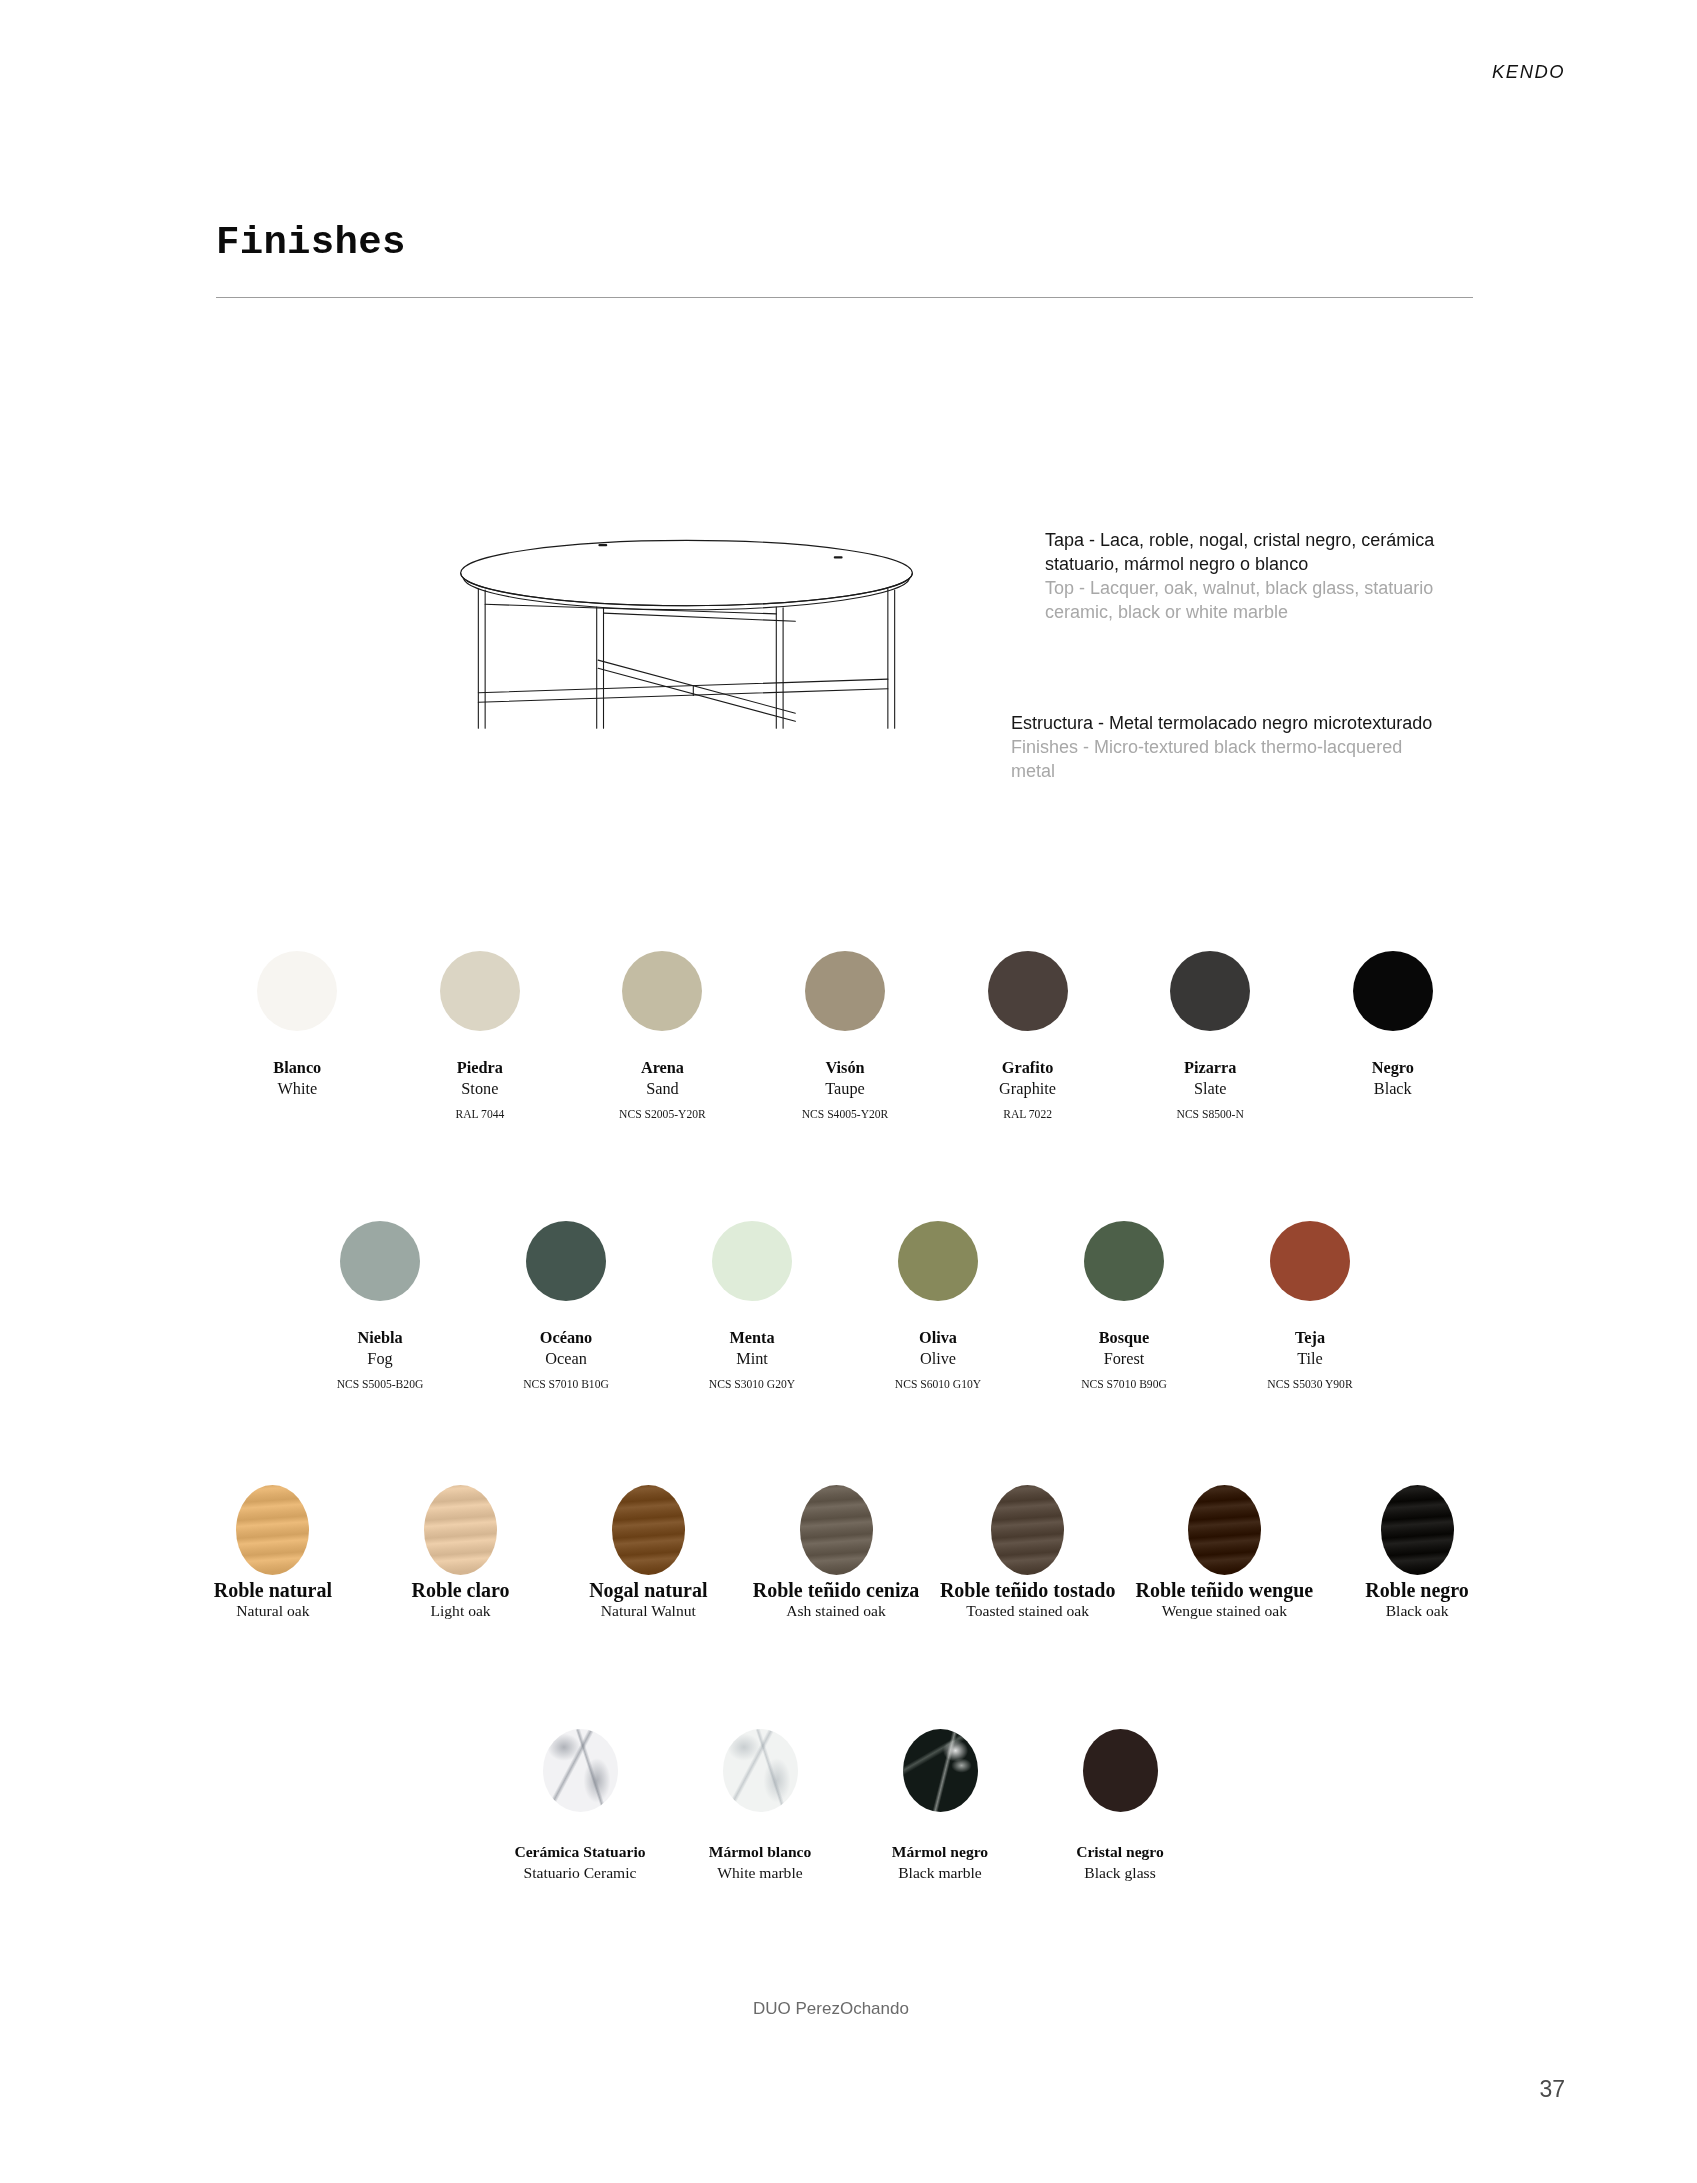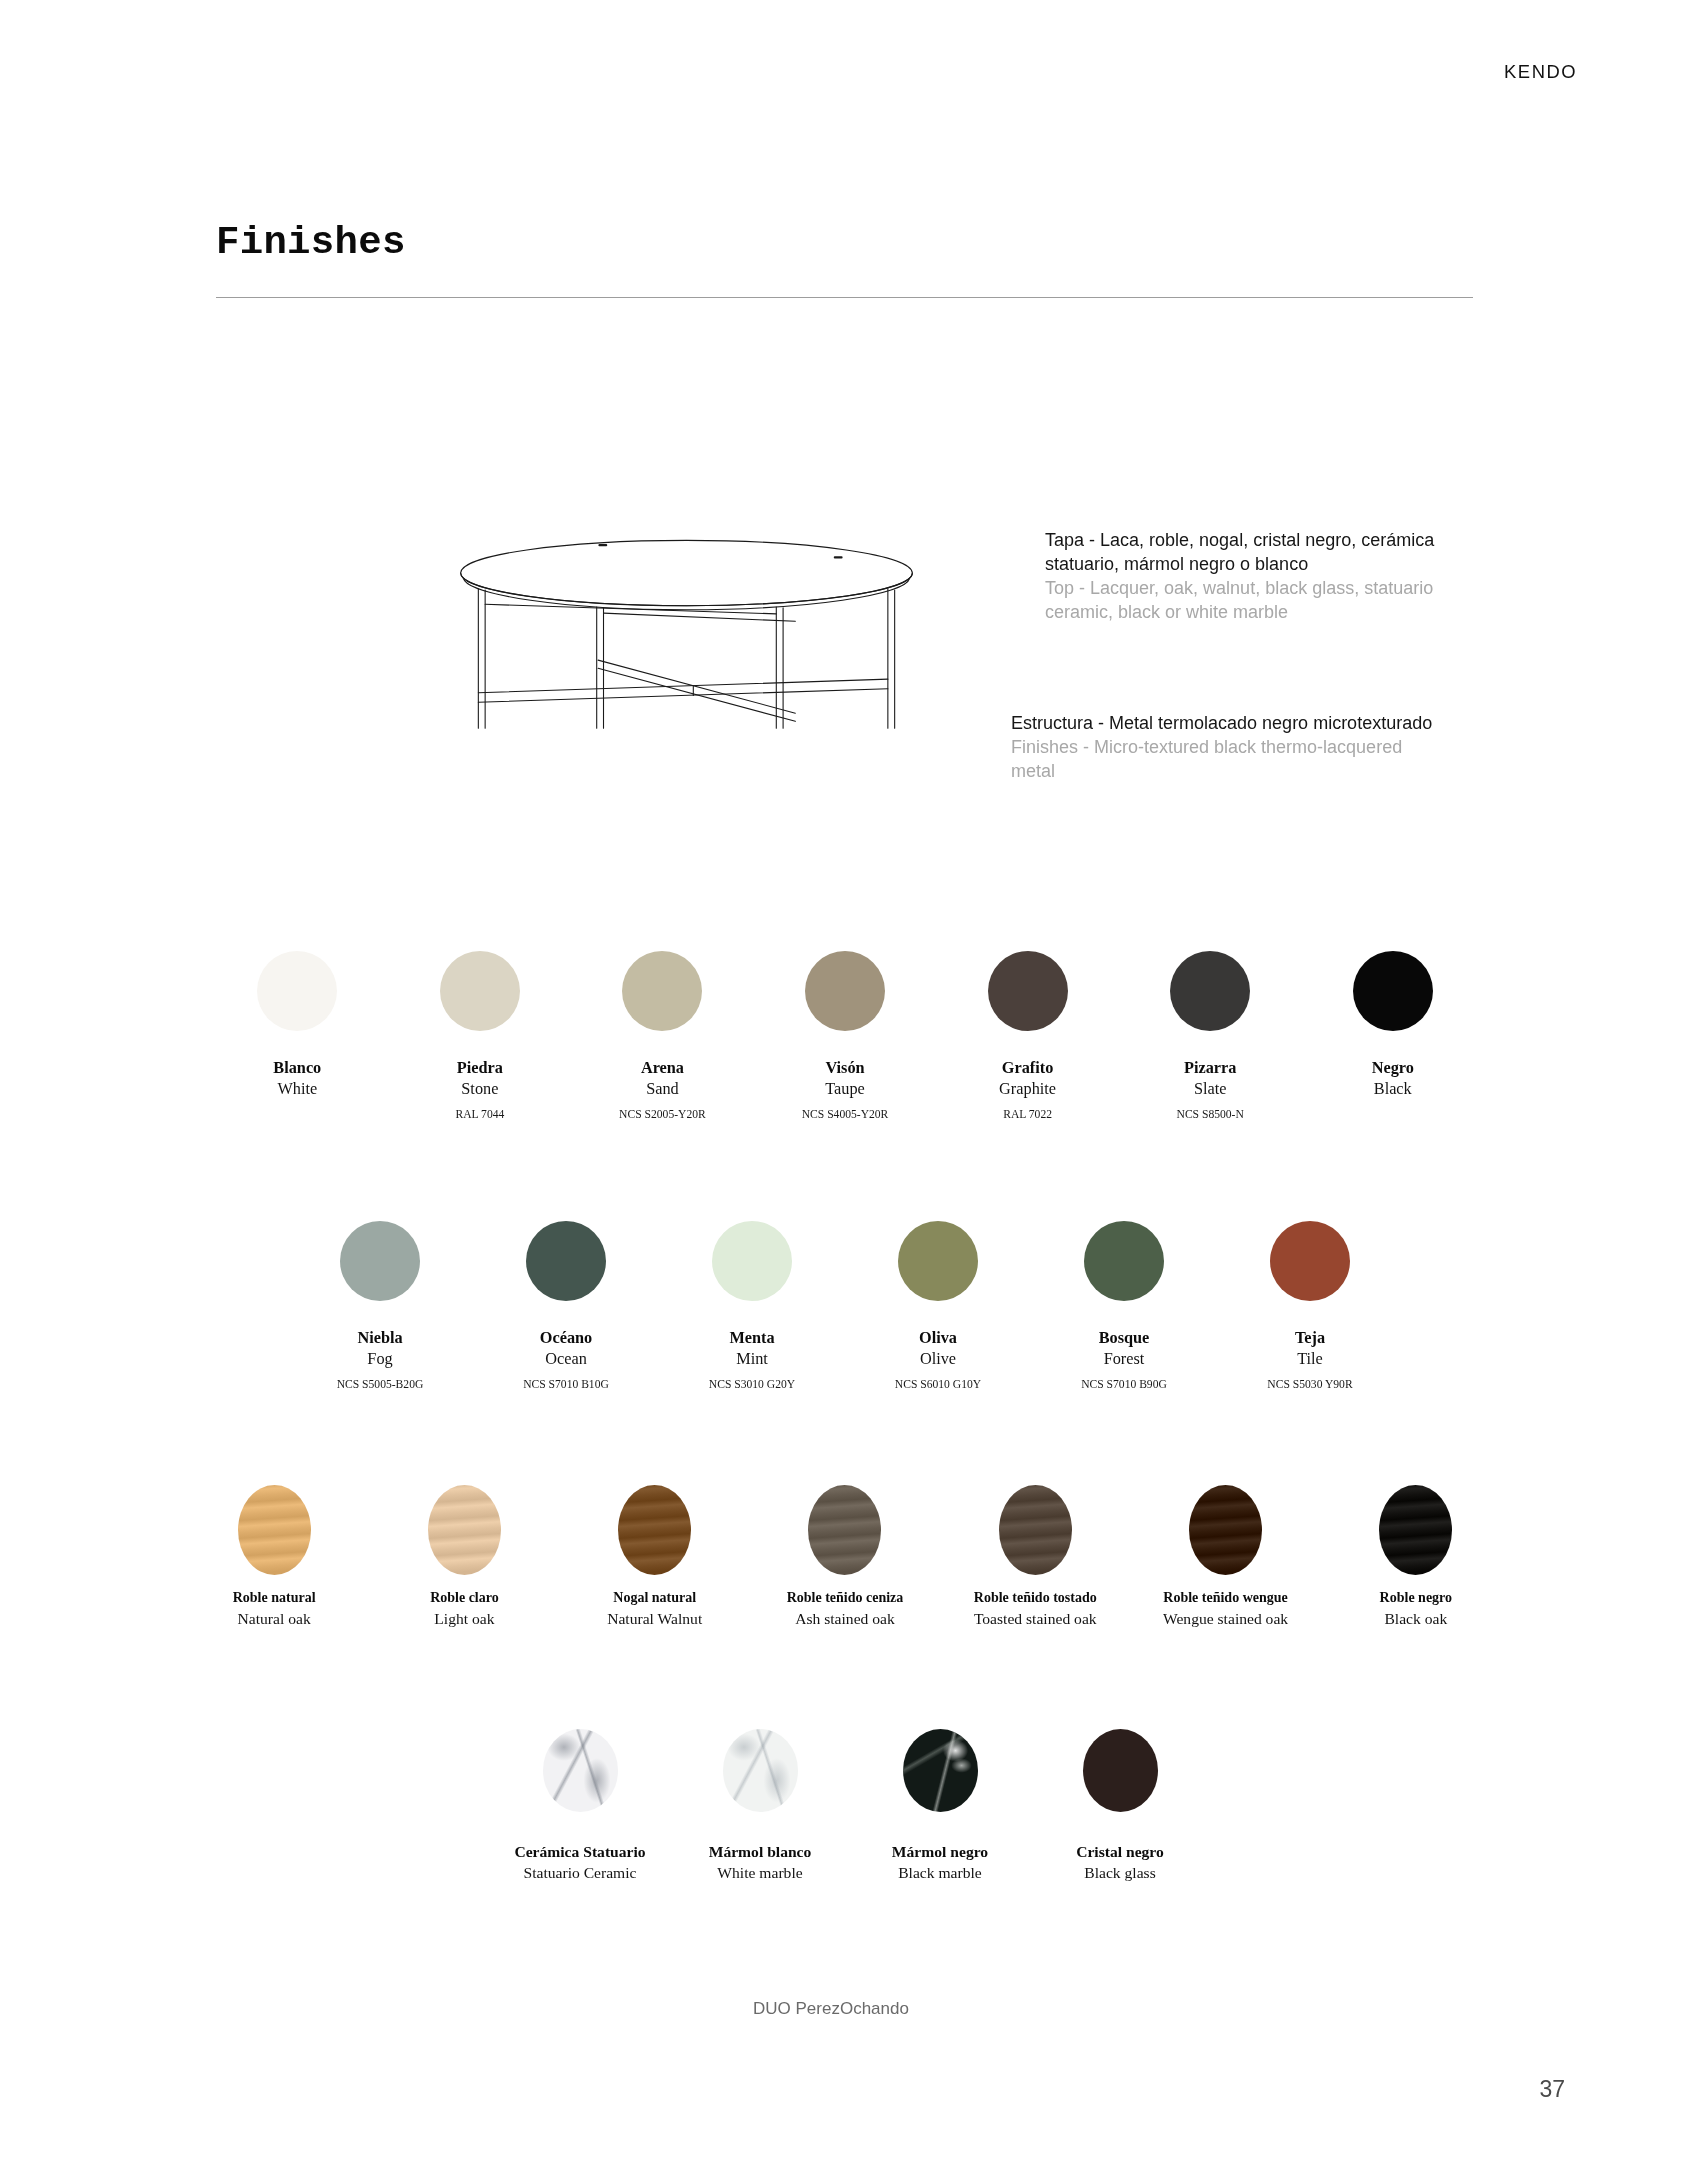--- a/index.html
+++ b/index.html
@@ -13,26 +13,27 @@
     position: relative;
     font-family: "Liberation Sans", sans-serif;
     color: #111111;
     overflow: hidden;
   }
 
   
   .brand {
     position: absolute;
     top: 61px;
-    right: 121px;
+    right: 133px;
     font-family: "Liberation Sans", sans-serif;
     font-size: 18.4px;
     letter-spacing: 1.5px;
     color: #111111;
     font-weight: 400;
+    font-style: italic;
   }
 
   
   .page-title {
     position: absolute;
     left: 216px;
     top: 221px;
     font-family: Liberation Mono, monospace;
     font-size: 39px;
     font-weight: 700;
@@ -121,21 +122,21 @@
   
   #row-neutrals { left: 216px; top: 951px; width: 1258px; }
   #row-neutrals .swatch-cell { width: 171px; }
 
   #row-colors { left: 297px; top: 1221px; width: 1096px; }
   #row-colors .swatch-cell { width: 173px; }
 
   #row-woods { left: 189px; top: 1485px; width: 1312px; }
   #row-woods .swatch-cell { width: 195px; }
   #row-woods .chip { width: 73px; height: 90px; border-radius: 50%; }
-  #row-woods .name-es { font-size: 14px; margin-top: 13px; }
+  #row-woods .name-es { font-size: 20px; margin-top: 5px; }
   #row-woods .name-en { font-size: 15.6px; }
 
   #row-stones { left: 500px; top: 1729px; width: 700px; }
   #row-stones .swatch-cell { width: 186px; }
   #row-stones .chip { width: 75px; height: 83px; }
   #row-stones .name-es { font-size: 15.6px; margin-top: 30px; }
   #row-stones .name-en { font-size: 15.6px; }
 
   
   .footer-left {

